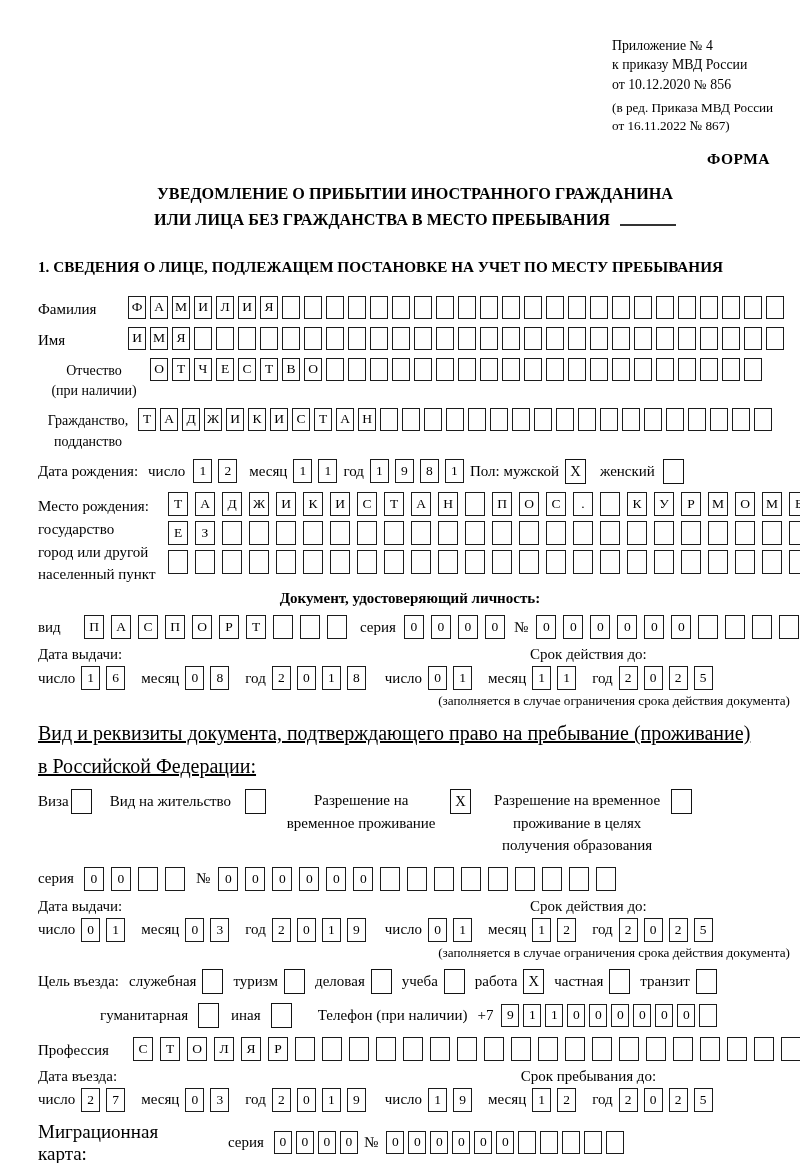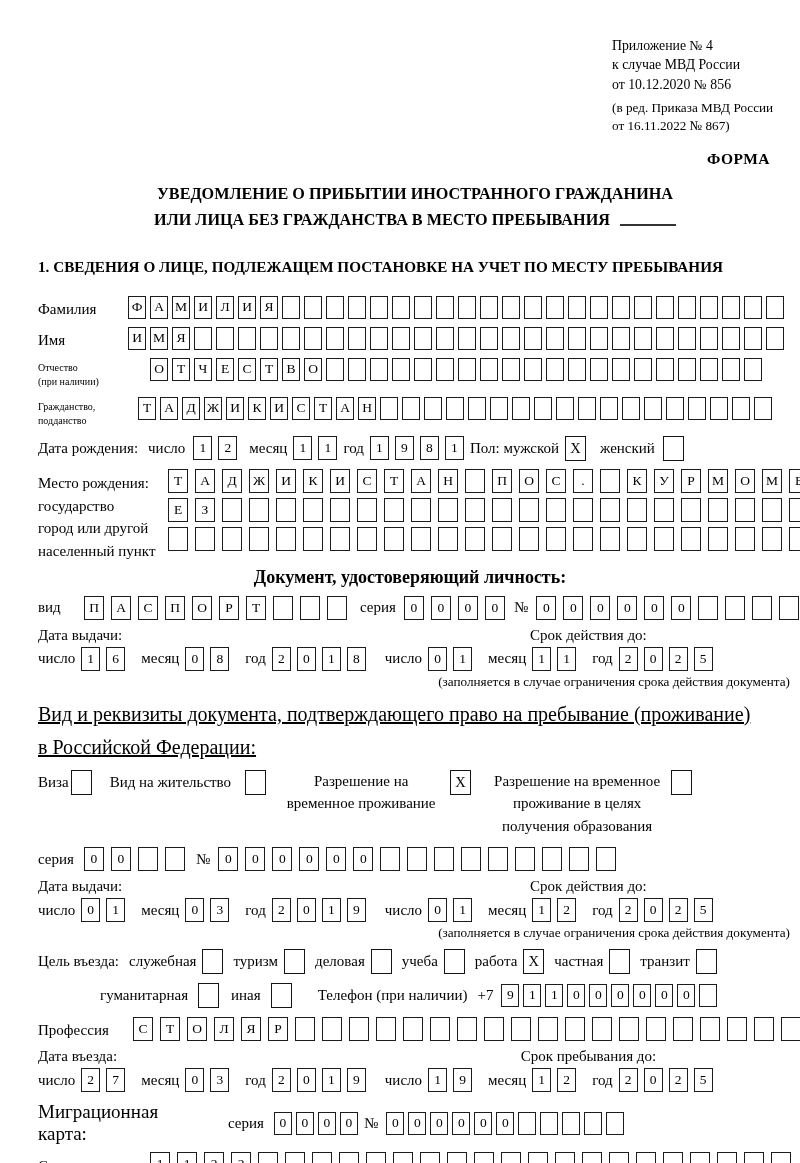--- a/index.html
+++ b/index.html
@@ -15,21 +15,21 @@
   .forma { text-align:right; margin-right:22px; margin-top:14px; font-weight:bold; font-size:15.5px; letter-spacing:.5px; }
   
   .title { text-align:center; font-weight:bold; font-size:16.2px; line-height:1.6; margin-top:14px; }
   .tunder { display:inline-block; width:56px; height:2px; background:#333; margin-left:10px; transform:translateY(1px); }
   .sect { font-weight:bold; font-size:15.2px; margin-top:24px; margin-bottom:20px; }
   
   .frow { display:flex; align-items:flex-start; margin-bottom:7px; }
   .frow.vcenter { align-items:center; }
   .flabel { flex-shrink:0; font-size:15px; padding-top:3px; line-height:1.4; }
   .w90 { width:90px; } .w112 { width:112px; } .w100 { width:100px; } .w95 { width:95px; } .w46 { width:46px; }
-  .lbl2 { font-size:10px; line-height:1.45; }
+  .lbl2 { font-size:14px; line-height:1.45;text-align:center; }
   
   .cells { display:flex; flex-wrap:nowrap; }
   .cell {
     display:inline-block; box-sizing:border-box; width:18px; height:23px;
     border:1.6px solid #1c1c1c; margin-right:4px; text-align:center;
     font-size:13.5px; line-height:20px; flex-shrink:0; background:#fff;
   }
   .wide .cell { width:20px; margin-right:7px; height:24px; line-height:21px; }
   .dcells { display:inline-flex; }
   .dcells .cell { width:19px; margin-right:6px; height:24px; line-height:21px; }
@@ -40,21 +40,21 @@
   }
   
   .inlrow { display:flex; align-items:center; font-size:15px; margin-bottom:8px; }
   .inlrow .gap6 { margin-left:6px; } .inlrow .gap10 { margin-left:10px; } .inlrow .gap14 { margin-left:14px; }
   .mr6 { margin-right:6px; } .mr8 { margin-right:8px; }
   
   .block2col { display:flex; align-items:flex-start; margin-bottom:4px; }
   .blklabels { flex-shrink:0; font-size:15px; line-height:1.52; padding-top:3px; }
   .blkcells .cells { margin-bottom:5px; }
   
-  .dochead { text-align:center; font-weight:bold; font-size:18px; margin:4px 0 8px -10px; }
+  .dochead { text-align:center; font-weight:bold; font-size:15px; margin:4px 0 8px -10px; }
   
   .datehead { display:flex; font-size:15px; margin-top:4px; }
   .dh-left { width:46%; text-align:left; }
   .dh-right { flex:1; text-align:center; }
   .daterow { display:flex; align-items:center; margin-top:3px; font-size:15px; }
   .dg { display:flex; align-items:center; }
   .dg-left { width:46%; }
   .dg .dlabel { margin-right:6px; }
   .dg .dcells { margin-right:10px; }
   .note { text-align:right; font-size:13.2px; margin:3px 2px 8px 0; }
@@ -71,21 +71,21 @@
   .indent62 { margin-left:62px; }
   .phone-label { margin-left:26px; margin-right:10px; }
 </style>
 </head>
 <body>
 
 <div class="page">
 
   <div class="hdr">
     <div>Приложение № 4</div>
-    <div>к случае МВД России</div>
+    <div>к приказу МВД России</div>
     <div>от 10.12.2020 № 856</div>
     <div class="hdr-sub">
       <div>(в ред. Приказа МВД России</div>
       <div>от 16.11.2022 № 867)</div>
     </div>
   </div>
 
   <div class="forma">ФОРМА</div>
 
   <div class="title">

